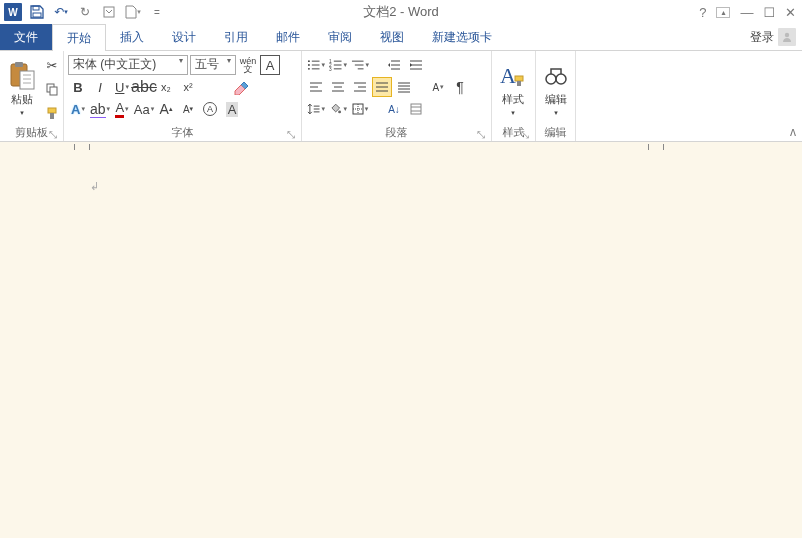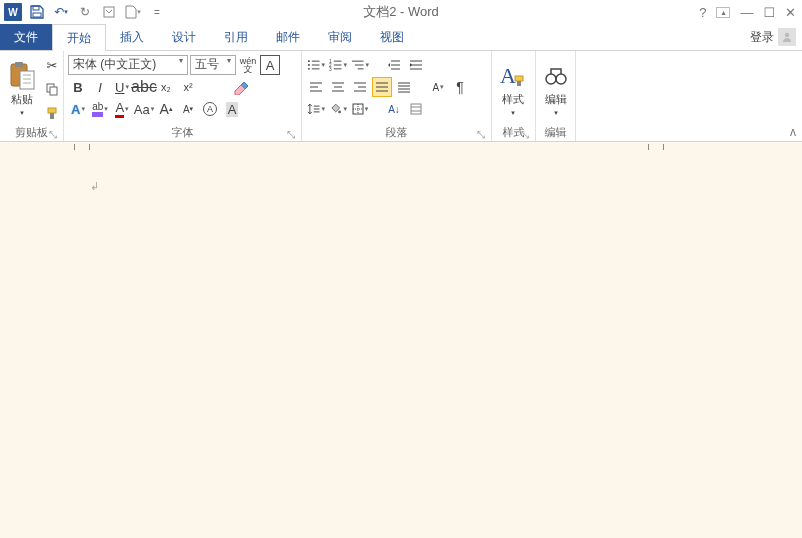--- a/index.html
+++ b/index.html
@@ -90,20 +90,21 @@
 
 <div class="tabs">
   <div class="tab file">文件</div>
   <div class="tab active">开始</div>
   <div class="tab">插入</div>
   <div class="tab">设计</div>
   <div class="tab">引用</div>
   <div class="tab">邮件</div>
   <div class="tab">审阅</div>
   <div class="tab">视图</div>
+  <div class="tab">新建选项卡</div>
   <div class="login">
     <span>登录</span>
     <span class="avatar">
         <svg width="12" height="12" viewBox="0 0 12 12">
           <circle cx="6" cy="4" r="2.2" fill="#bbb"></circle>
           <path d="M2 11c0-2.5 2-4 4-4s4 1.5 4 4" fill="#bbb"></path>
         </svg>
       </span>
   </div>
 </div>
@@ -182,21 +183,21 @@
               <path d="M9 6l3-3 4 4-3 3" fill="#5aa0d8" stroke="#3a7ab8"></path>
             </svg>
           </div>
       </div>
       <div class="row">
         <div class="ic2">
             <span style="color:#3a7ab8;font-weight:bold;text-shadow:0 0 2px #8cf">A</span>
             <span class="dd">▾</span>
           </div>
         <div class="ic2">
-            <span style="border-bottom:5px solid #8b5cf6;font-size:10px">ab</span>
+            <span style="border-bottom:1px solid #8b5cf6;font-size:14px">ab</span>
             <span class="dd">▾</span>
           </div>
         <div class="ic2">
             <span style="border-bottom:3px solid #c00">A</span>
             <span class="dd">▾</span>
           </div>
         <div class="ic2">
             <span>Aa</span>
             <span class="dd">▾</span>
           </div>

